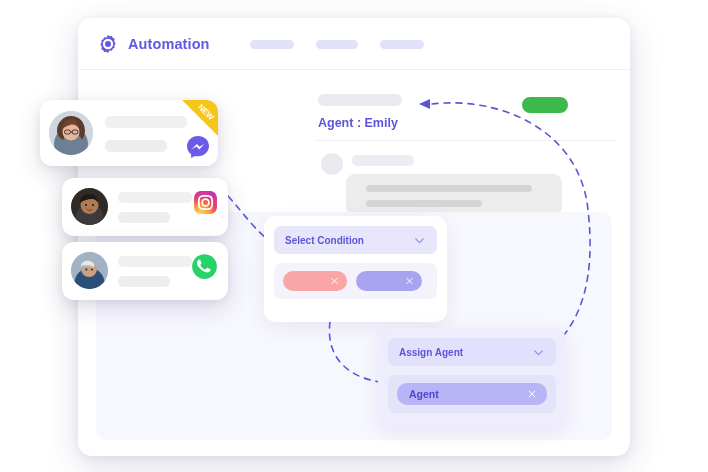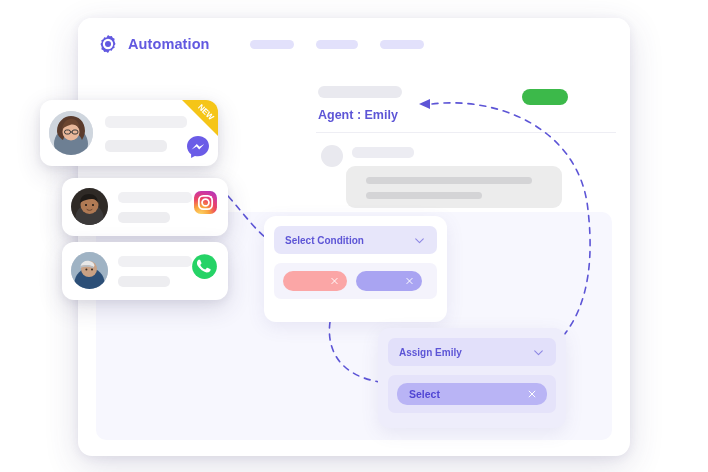--- a/index.html
+++ b/index.html
@@ -63,21 +63,21 @@
 
   .nav-pills { display: flex; align-items: center; gap: 22px; margin-left: 30px; }
   .nav-pill { height: 9px; border-radius: 5px; background: #e2e1fb; }
   .nav-pill.w1 { width: 44px; }
   .nav-pill.w2 { width: 42px; }
   .nav-pill.w3 { width: 44px; }
 
   
   .convo {
     position: absolute;
-    left: 0; top: 44px;
+    left: 0; top: 52px;
     width: 100%;
     height: 148px;
     background: #ffffff;
   }
 
   .convo-topbar-ph {
     position: absolute;
     left: 240px; top: 24px;
     width: 84px; height: 12px;
     border-radius: 6px;
@@ -353,30 +353,30 @@
         <span></span>
         <svg class="chip-x" viewBox="0 0 24 24">
           <path d="M5 5l14 14M19 5L5 19" stroke="#ffffff" stroke-width="2.6" stroke-linecap="round"></path>
         </svg>
       </span>
     </div>
   </div>
 
   <div class="node node-agent">
     <div class="node-select">
-      <span class="node-select-label">Assign Emily</span>
+      <span class="node-select-label">Assign Agent</span>
       <span>
         <svg class="chevron-down-icon" viewBox="0 0 24 24" aria-hidden="true">
           <path d="M5 9l7 7 7-7" fill="none" stroke="#8d87e3" stroke-width="2" stroke-linecap="round" stroke-linejoin="round"></path>
         </svg>
       </span>
     </div>
     <div class="chip-tray">
       <span class="chip agent">
-        <span>Select</span>
+        <span>Agent</span>
         <svg class="chip-x" viewBox="0 0 24 24">
           <path d="M5 5l14 14M19 5L5 19" stroke="#ffffff" stroke-width="2.4" stroke-linecap="round"></path>
         </svg>
       </span>
     </div>
   </div>
 
   <div class="contact-card card-1">
     <span class="avatar">
       <svg viewBox="0 0 44 44" aria-hidden="true">

